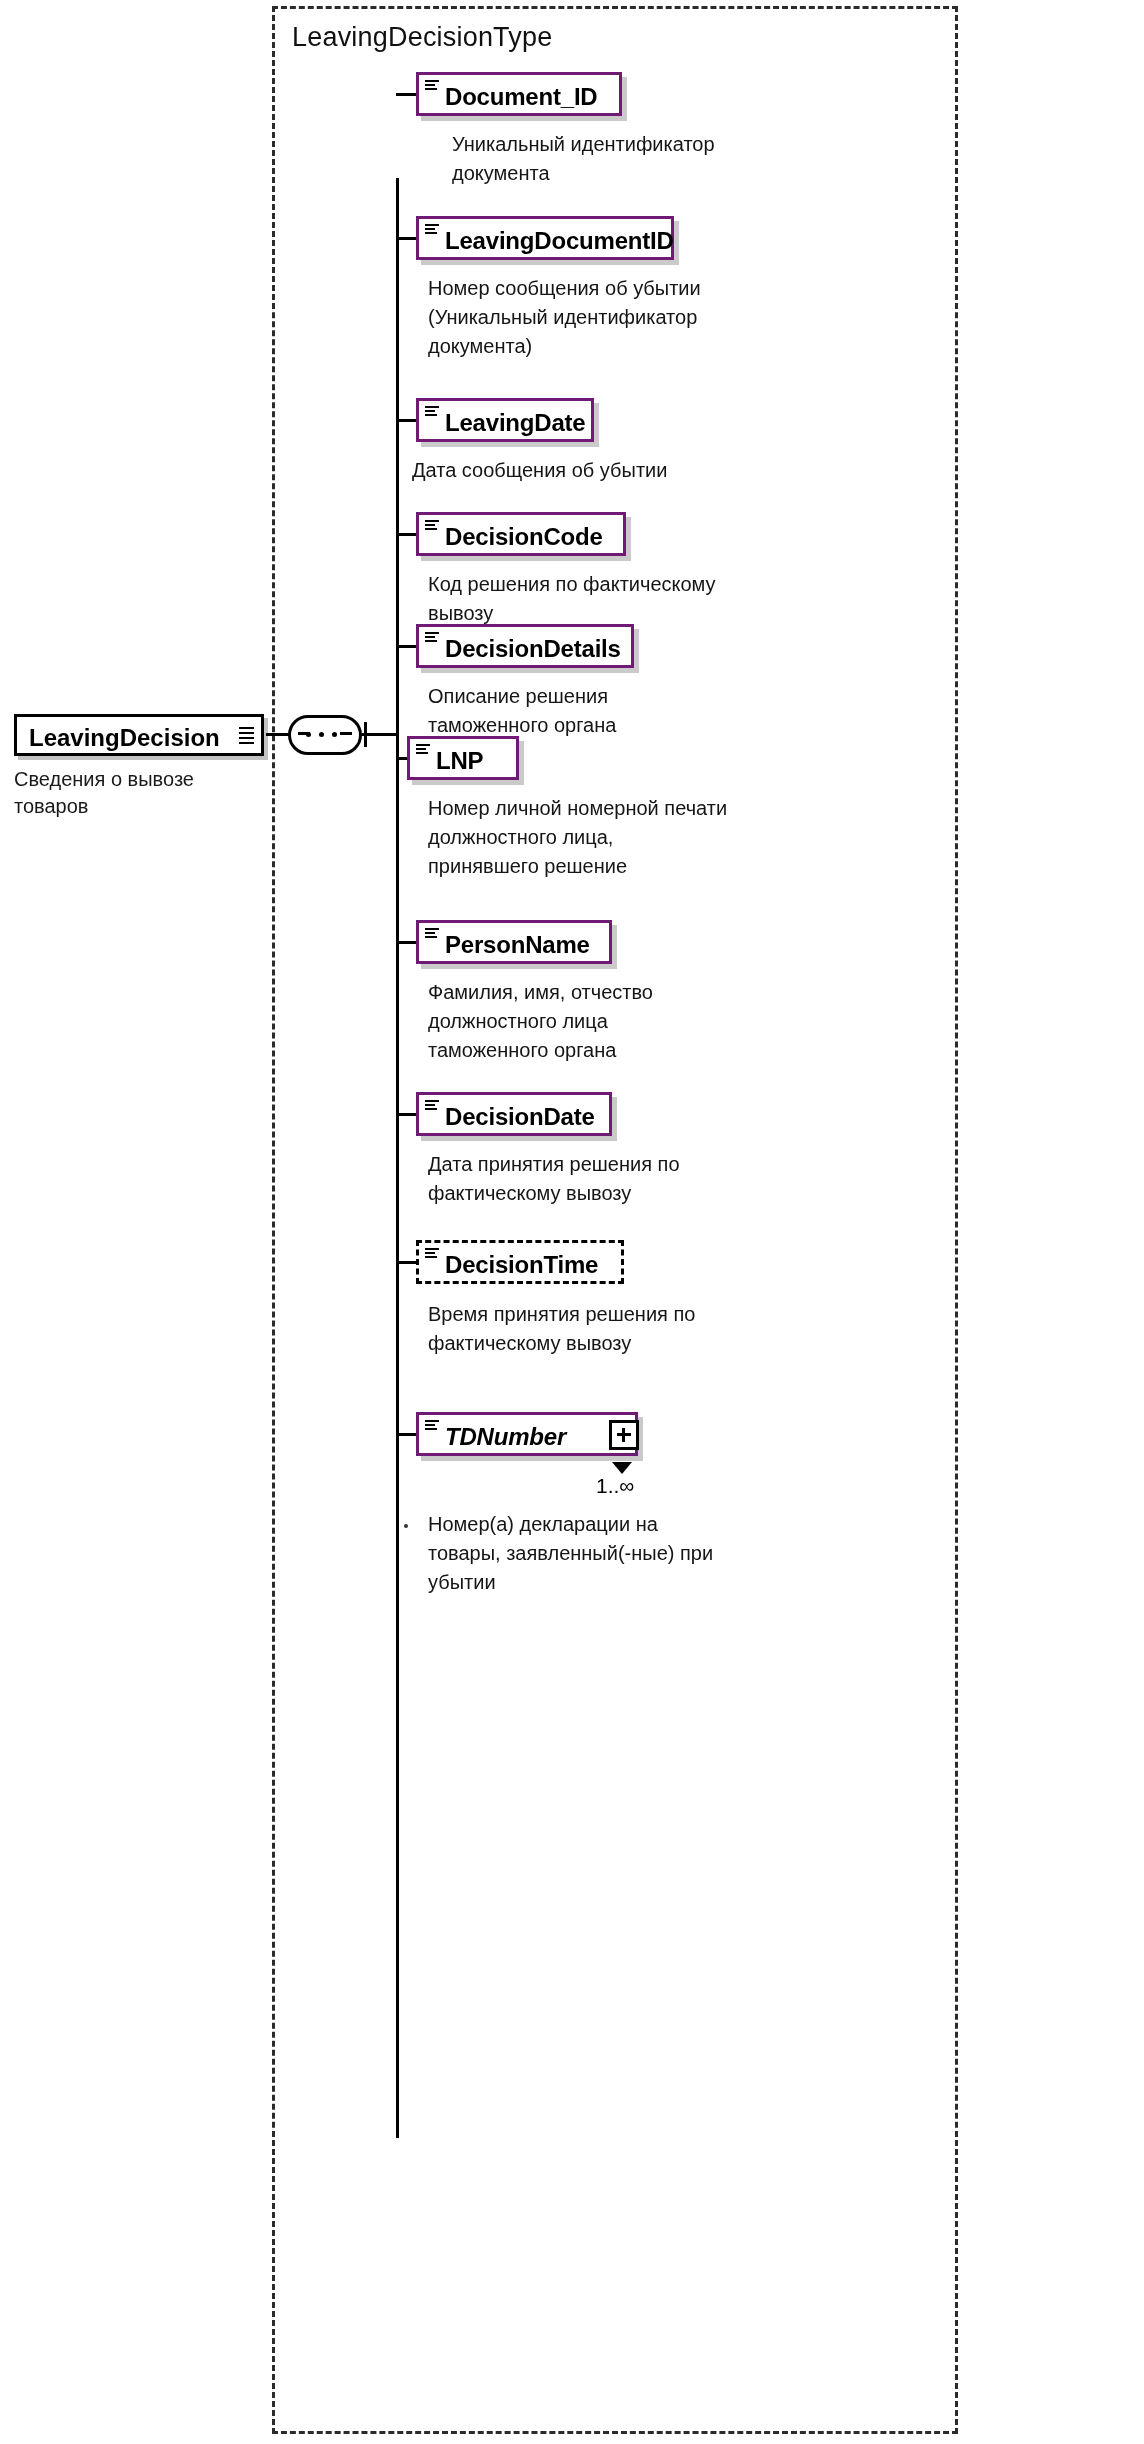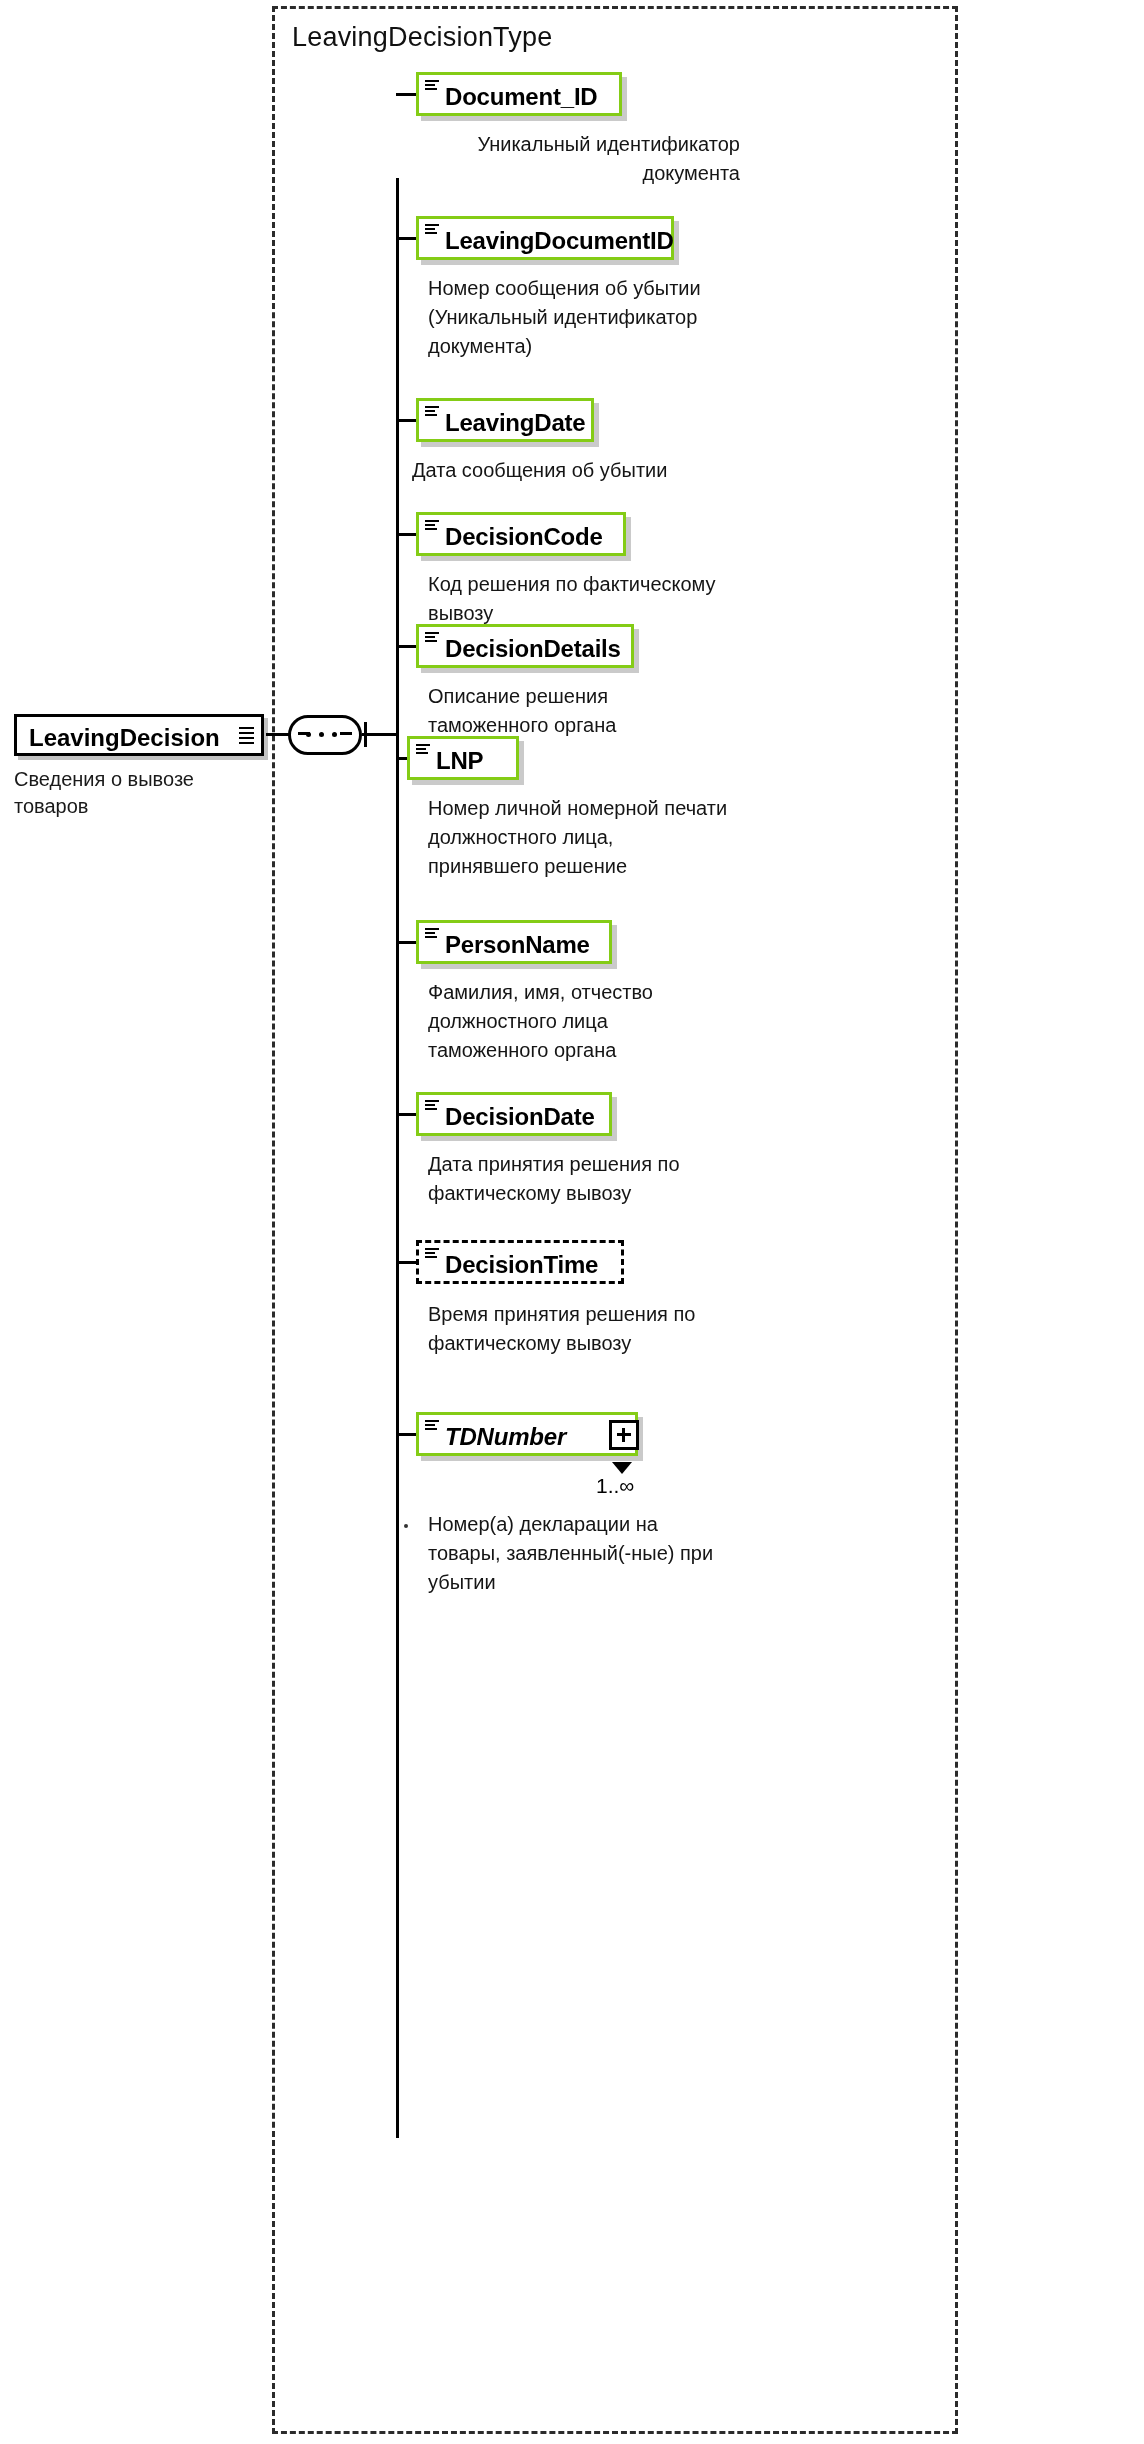--- a/index.html
+++ b/index.html
@@ -106,21 +106,21 @@
   .branch{
     position:absolute;
     left:396px;
     height:3px;
     background:#000;
   }
 
   
   .el{
     position:absolute;
-    border:3px solid #84cc16;
+    border:3px solid #701a75;
     background:#fff;
     box-sizing:border-box;
     box-shadow:5px 5px 0 rgba(150,150,150,.5);
     height:44px;
   }
   .el.optional{
     border:3px dashed #000;
     box-shadow:none;
   }
   .el .name{
@@ -222,21 +222,21 @@
   <div id="children">
       <div class="branch" style="top: 93px; width: 20px;"></div>
       <div class="el" style="left: 416px; top: 72px; width: 206px;">
         <span class="elicon">
           <i></i>
           <i></i>
           <i></i>
         </span>
         <span class="name">Document_ID</span>
       </div>
-      <div class="desc" style="left: 440px; top: 130px; text-align: right;">Уникальный идентификатор документа</div>
+      <div class="desc" style="left: 452px; top: 130px;">Уникальный идентификатор документа</div>
       <div class="branch" style="top: 237px; width: 20px;"></div>
       <div class="el" style="left: 416px; top: 216px; width: 258px;">
         <span class="elicon">
           <i></i>
           <i></i>
           <i></i>
         </span>
         <span class="name">LeavingDocumentID</span>
       </div>
       <div class="desc" style="left: 428px; top: 274px;">Номер сообщения об убытии (Уникальный идентификатор документа)</div>

